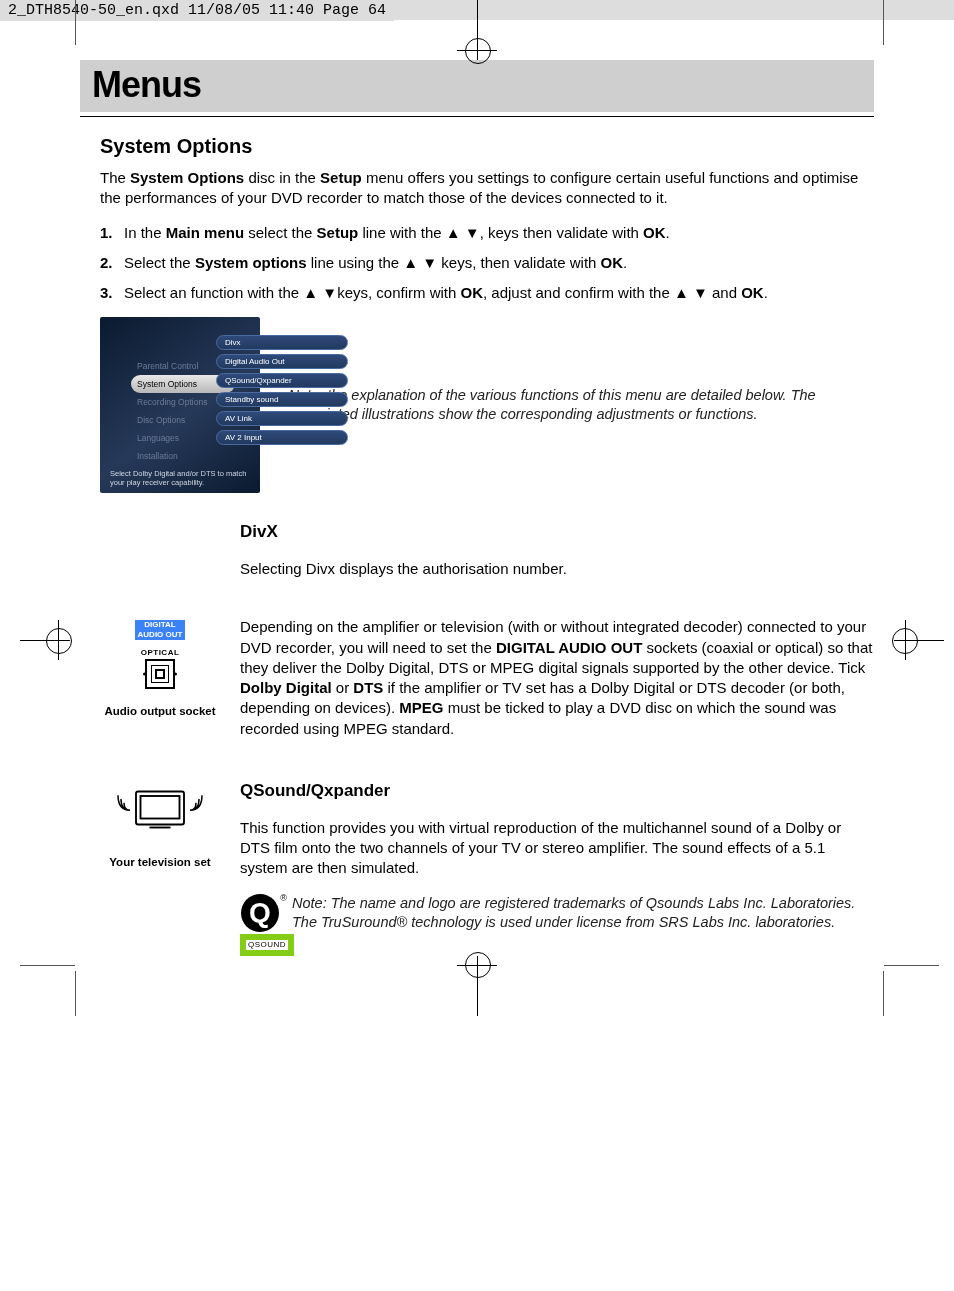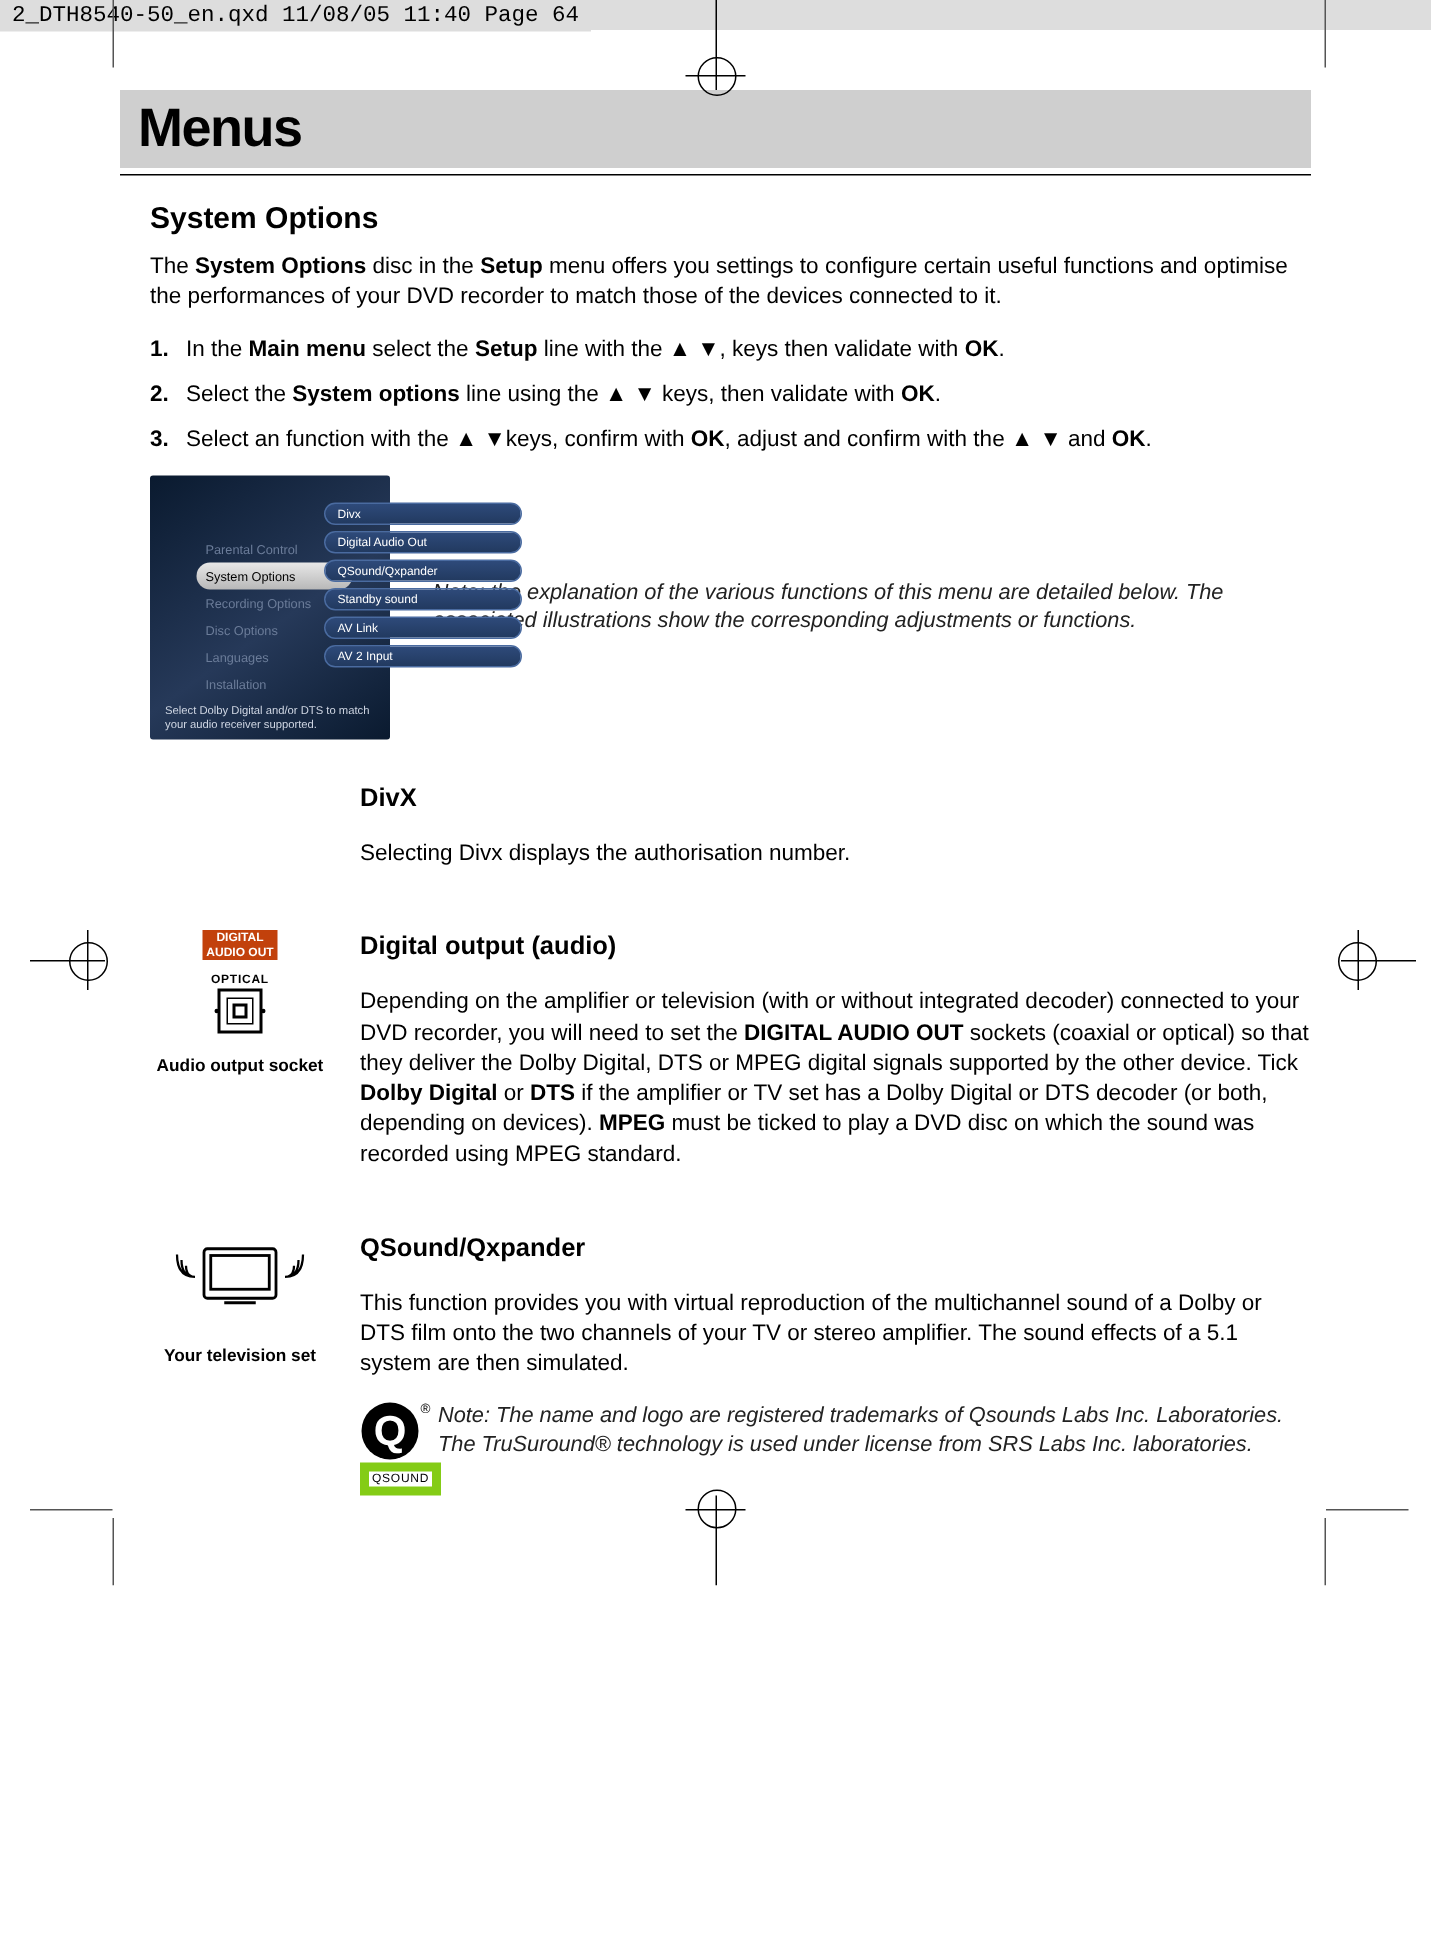--- a/index.html
+++ b/index.html
@@ -270,21 +270,21 @@
   .sub-body {
     flex: 1;
     font-size: 15px;
     line-height: 1.35;
   }
   .audio-out-icon {
     display: inline-block;
     text-align: center;
   }
   .audio-out-icon .lbl {
-    background: #c2410c; color:#fff; font-size:8px; font-weight:bold; padding:1px 3px; display:block; line-height:1;
+    background: #3b82f6; color:#fff; font-size:8px; font-weight:bold; padding:1px 3px; display:block; line-height:1;
   }
   .audio-out-icon .olbl { color:#000; font-size:8px; font-weight:bold; display:block; margin-top:8px; letter-spacing:0.5px;}
   .audio-out-icon .jack {
     width:26px; height:26px; border:2px solid #000; margin: 2px auto 0; position:relative;
   }
   .audio-out-icon .jack::before { content:""; position:absolute; inset:4px; border:1px solid #000; }
   .audio-out-icon .jack::after { content:""; position:absolute; top:50%; left:50%; width:6px; height:6px; border:2px solid #000; transform:translate(-50%,-50%); }
   .audio-out-icon .dots::before, .audio-out-icon .dots::after { content:""; position:absolute; width:3px; height:3px; background:#000; border-radius:50%; top:50%; transform:translateY(-50%);}
   .audio-out-icon .dots::before{ left:-4px;} .audio-out-icon .dots::after{ right:-4px;}
 
@@ -380,21 +380,21 @@
           <div class="side-item">Installation</div>
         </div>
         <div class="options">
           <div class="opt">Divx</div>
           <div class="opt">Digital Audio Out</div>
           <div class="opt">QSound/Qxpander</div>
           <div class="opt">Standby sound</div>
           <div class="opt">AV Link</div>
           <div class="opt">AV 2 Input</div>
         </div>
-        <div class="hint">Select Dolby Digital and/or DTS to match your audio receiver supported.</div>
+        <div class="hint">Select Dolby Digital and/or DTS to match your play receiver capability.</div>
       </div>
       <div class="note-text">Note: the explanation of the various functions of this menu are detailed below. The associated illustrations show the corresponding adjustments or functions.</div>
     </div>
 
     <div class="sub-block">
       <div class="side-fig"></div>
       <div class="sub-body">
         <h3>DivX</h3>
         <p>Selecting Divx displays the authorisation number.</p>
       </div>
@@ -405,21 +405,20 @@
         <div style="height:18px"></div>
         <div class="audio-out-icon">
           <span class="lbl">DIGITAL</span>
           <span class="lbl">AUDIO OUT</span>
           <span class="olbl">OPTICAL</span>
           <div class="jack"><span class="dots"></span></div>
         </div>
         <div class="cap">Audio output socket</div>
       </div>
       <div class="sub-body">
-        <h3>Digital output (audio)</h3>
         <p>
           <span>Depending on the amplifier or television (with or without integrated decoder) connected to your DVD recorder, you will need to set the </span><span class="bold">DIGITAL AUDIO OUT</span><span> sockets (coaxial or optical) so that they deliver the Dolby Digital, DTS or MPEG digital signals supported by the other device. Tick </span><span class="bold">Dolby Digital</span><span> or </span><span class="bold">DTS</span><span> if the amplifier or TV set has a Dolby Digital or DTS decoder (or both, depending on devices). </span><span class="bold">MPEG</span><span> must be ticked to play a DVD disc on which the sound was recorded using MPEG standard.</span>
         </p>
       </div>
     </div>
 
     <div class="sub-block">
       <div class="side-fig">
         <div style="height:22px"></div>
         <div class="tv-icon">

